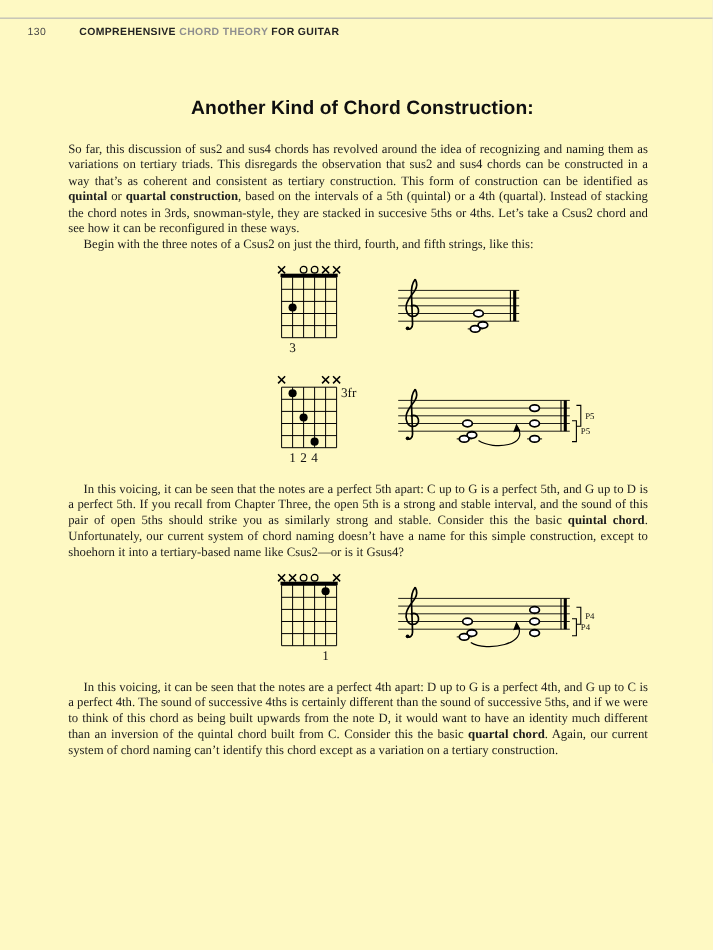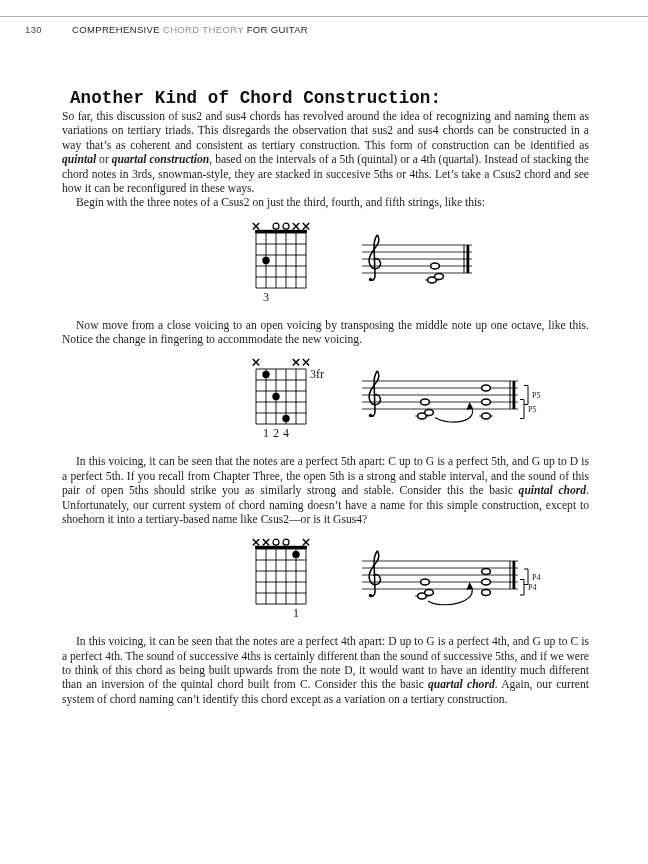--- a/index.html
+++ b/index.html
@@ -1,36 +1,36 @@
 <!DOCTYPE html>
 <html><head>
 <meta charset="utf-8">
 <style>
   html,body{margin:0;padding:0;background:#e8e8e8;}
   .page{
     width:648px;height:864px;position:relative;margin:0 auto;
-    background:#ffffff;color:#1d1d1d;overflow:hidden;box-sizing:border-box;
+    background:#fef9c3;color:#1d1d1d;overflow:hidden;box-sizing:border-box;
     font-family:"Liberation Serif",serif;
   }
   .top-rule{position:absolute;top:16px;left:0;width:648px;border-top:1px solid #b3b3b3;}
   .header{
     position:absolute;top:24px;left:25px;display:flex;align-items:baseline;
     font-family:"Liberation Sans",sans-serif;font-size:9.5px;letter-spacing:.35px;
   }
   .pnum{color:#474747;min-width:30px;margin-right:17px;}
-  .rtitle{font-weight:400;color:#242424;white-space:nowrap;}
+  .rtitle{font-weight:700;color:#242424;white-space:nowrap;}
   .rtitle .muted{color:#8f8f8f;}
   .content{position:absolute;top:88px;left:62px;width:527px;}
   h1{
-    font-family:Liberation Mono, monospace;font-size:17.5px;line-height:1.2;
-    margin:0 0 1px 8px;color:#0f0f0f;letter-spacing:.1px;font-weight:700;
+    font-family:Liberation Sans, sans-serif;font-size:17.5px;line-height:1.2;
+    margin:0 0 20px 8px;color:#0f0f0f;letter-spacing:.1px;font-weight:700;text-align:center;
   }
   p.body{font-size:11.6px;line-height:1.24;text-align:justify;margin:0;color:#1c1c1c;}
   p.body.indent{text-indent:14px;}
-  .bi{font-weight:700;font-style:italic;}
+  .bi{font-weight:700;}
   .figure{display:flex;align-items:flex-start;margin:8px 0;padding-left:176px;}
   .chordsvg{flex:none;}
   .staffsvg{flex:none;margin-left:26px;margin-top:8px;}
   svg text{font-family:"Liberation Serif",serif;fill:#111;}
 </style>
 </head>
 <body>
 
 <div class="page">
   <div class="top-rule"></div>
@@ -82,21 +82,20 @@
           </g>
           <line x1="104" y1="18" x2="104" y2="46" stroke="#000" stroke-width="1"></line>
           <rect x="106.5" y="18" width="2.8" height="28" fill="#000"></rect>
           <line x1="65.2" y1="53" x2="78.8" y2="53" stroke="#000" stroke-width="0.9"></line>
           <ellipse cx="72" cy="53" rx="4.4" ry="3" fill="#fff" stroke="#000" stroke-width="1.6"></ellipse>
           <ellipse cx="79" cy="49.5" rx="4.4" ry="3" fill="#fff" stroke="#000" stroke-width="1.6"></ellipse>
           <ellipse cx="75" cy="39" rx="4.4" ry="3" fill="#fff" stroke="#000" stroke-width="1.6"></ellipse>
         </svg>
     </div>
 
-    <p class="body indent"><span>Now move from a close voicing to an open voicing by transposing the middle note up one octave, like this. Notice the change in fingering to accommodate the new voicing.</span></p>
 
     <div class="figure">
       <svg class="chordsvg" width="96" height="92">
           <path d="M14.8,4 L21.2,10.5 M21.2,4 L14.8,10.5" stroke="#000" stroke-width="1.4" fill="none"></path>
           <path d="M54.8,4 L61.2,10.5 M61.2,4 L54.8,10.5" stroke="#000" stroke-width="1.4" fill="none"></path>
           <path d="M64.8,4 L71.2,10.5 M71.2,4 L64.8,10.5" stroke="#000" stroke-width="1.4" fill="none"></path>
           <line x1="18" y1="14" x2="68" y2="14" stroke="#000" stroke-width="0.9"></line>
           <line x1="18" y1="25" x2="68" y2="25" stroke="#000" stroke-width="0.9"></line>
           <line x1="18" y1="36" x2="68" y2="36" stroke="#000" stroke-width="0.9"></line>
           <line x1="18" y1="47" x2="68" y2="47" stroke="#000" stroke-width="0.9"></line>

